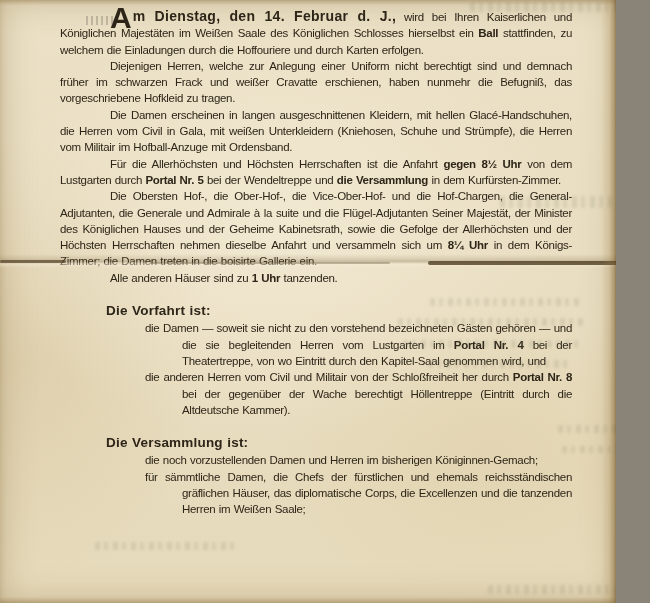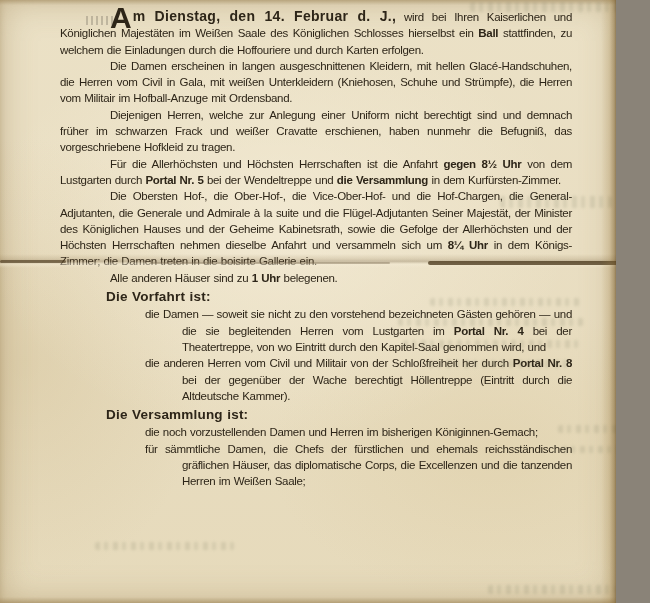--- a/index.html
+++ b/index.html
@@ -20,21 +20,21 @@
   
   .content{
     position:absolute; left:60px; top:8px; width:512px;
     font-size:11.5px; line-height:16.3px; letter-spacing:-0.3px;
     text-align:justify;
     word-spacing:.5px;
   }
   .b-paragraph{ text-indent:50px; }
   .b-heading{
     font-weight:bold; font-size:13.5px; letter-spacing:.2px;
-    margin:3px 0 1px 46px; text-indent:0; text-align:left;
+    margin:17px 0 1px 46px; text-indent:0; text-align:left;
   }
   .b-item{ margin-left:122px; text-indent:-37px; }
   .s-normal{}
   .s-bold{ font-weight:bold; }
   .s-lead{ font-weight:bold; font-size:14px; letter-spacing:.3px; }
   .s-dropcap{
     font-weight:bold; font-size:30px; line-height:0; vertical-align:-7px;
     letter-spacing:0; margin-right:1px;
   }
   
@@ -82,25 +82,25 @@
   <div class="artifact bleed" style="left:428px;top:360px;width:142px;height:8px"></div>
   <div class="artifact bleed" style="left:558px;top:425px;width:84px;height:8px"></div>
   <div class="artifact bleed" style="left:562px;top:446px;width:72px;height:7px"></div>
   <div class="artifact bleed" style="left:95px;top:542px;width:140px;height:8px"></div>
   <div class="artifact bleed" style="left:488px;top:585px;width:128px;height:9px"></div>
 
   <div class="artifact pencil"></div>
 
   <div class="content">
       <div class="b-paragraph"><span class="s-dropcap">A</span><span class="s-lead">m Dienstag, den 14. Februar d. J.,</span><span class="s-normal"> wird bei Ihren Kaiserlichen und Königlichen Majestäten im Weißen Saale des Königlichen Schlosses hierselbst ein </span><span class="s-bold">Ball</span><span class="s-normal"> stattfinden, zu welchem die Einladungen durch die Hoffouriere und durch Karten erfolgen.</span></div>
+      <div class="b-paragraph"><span class="s-normal">Diejenigen Herren, welche zur Anlegung einer Uniform nicht berechtigt sind und demnach früher im schwarzen Frack und weißer Cravatte erschienen, haben nunmehr die Befugniß, das vorgeschriebene Hofkleid zu tragen.</span></div>
       <div class="b-paragraph"><span class="s-normal">Die Damen erscheinen in langen ausgeschnittenen Kleidern, mit hellen Glacé-Handschuhen, die Herren vom Civil in Gala, mit weißen Unterkleidern (Kniehosen, Schuhe und Strümpfe), die Herren vom Militair im Hofball-Anzuge mit Ordensband.</span></div>
-      <div class="b-paragraph"><span class="s-normal">Diejenigen Herren, welche zur Anlegung einer Uniform nicht berechtigt sind und demnach früher im schwarzen Frack und weißer Cravatte erschienen, haben nunmehr die Befugniß, das vorgeschriebene Hofkleid zu tragen.</span></div>
       <div class="b-paragraph"><span class="s-normal">Für die Allerhöchsten und Höchsten Herrschaften ist die Anfahrt </span><span class="s-bold">gegen 8½ Uhr</span><span class="s-normal"> von dem Lustgarten durch </span><span class="s-bold">Portal Nr. 5</span><span class="s-normal"> bei der Wendeltreppe und </span><span class="s-bold">die Versammlung</span><span class="s-normal"> in dem Kurfürsten-Zimmer.</span></div>
       <div class="b-paragraph"><span class="s-normal">Die Obersten Hof-, die Ober-Hof-, die Vice-Ober-Hof- und die Hof-Chargen, die General-Adjutanten, die Generale und Admirale à la suite und die Flügel-Adjutanten Seiner Majestät, der Minister des Königlichen Hauses und der Geheime Kabinetsrath, sowie die Gefolge der Allerhöchsten und der Höchsten Herrschaften nehmen dieselbe Anfahrt und versammeln sich um </span><span class="s-bold">8¼ Uhr</span><span class="s-normal"> in dem Königs-Zimmer; die Damen treten in die boisirte Gallerie ein.</span></div>
-      <div class="b-paragraph"><span class="s-normal">Alle anderen Häuser sind zu </span><span class="s-bold">1 Uhr</span><span class="s-normal"> belegenen.</span></div>
+      <div class="b-paragraph"><span class="s-normal">Alle anderen Häuser sind zu </span><span class="s-bold">1 Uhr</span><span class="s-normal"> tanzenden.</span></div>
       <div class="b-heading"><span class="s-bold">Die Vorfahrt ist:</span></div>
       <div class="b-item"><span class="s-normal">die Damen — soweit sie nicht zu den vorstehend bezeichneten Gästen gehören — und die sie begleitenden Herren vom Lustgarten im </span><span class="s-bold">Portal Nr. 4</span><span class="s-normal"> bei der Theatertreppe, von wo Eintritt durch den Kapitel-Saal genommen wird, und</span></div>
       <div class="b-item"><span class="s-normal">die anderen Herren vom Civil und Militair von der Schloßfreiheit her durch </span><span class="s-bold">Portal Nr. 8</span><span class="s-normal"> bei der gegenüber der Wache berechtigt Höllentreppe (Eintritt durch die Altdeutsche Kammer).</span></div>
       <div class="b-heading"><span class="s-bold">Die Versammlung ist:</span></div>
       <div class="b-item"><span class="s-normal">die noch vorzustellenden Damen und Herren im bisherigen Königinnen-Gemach;</span></div>
       <div class="b-item"><span class="s-normal">für sämmtliche Damen, die Chefs der fürstlichen und ehemals reichsständischen gräflichen Häuser, das diplomatische Corps, die Excellenzen und die tanzenden Herren im Weißen Saale;</span></div>
     </div>
 
   <div class="artifact crease"></div>
   <div class="artifact crease-dark crease-left"></div>

